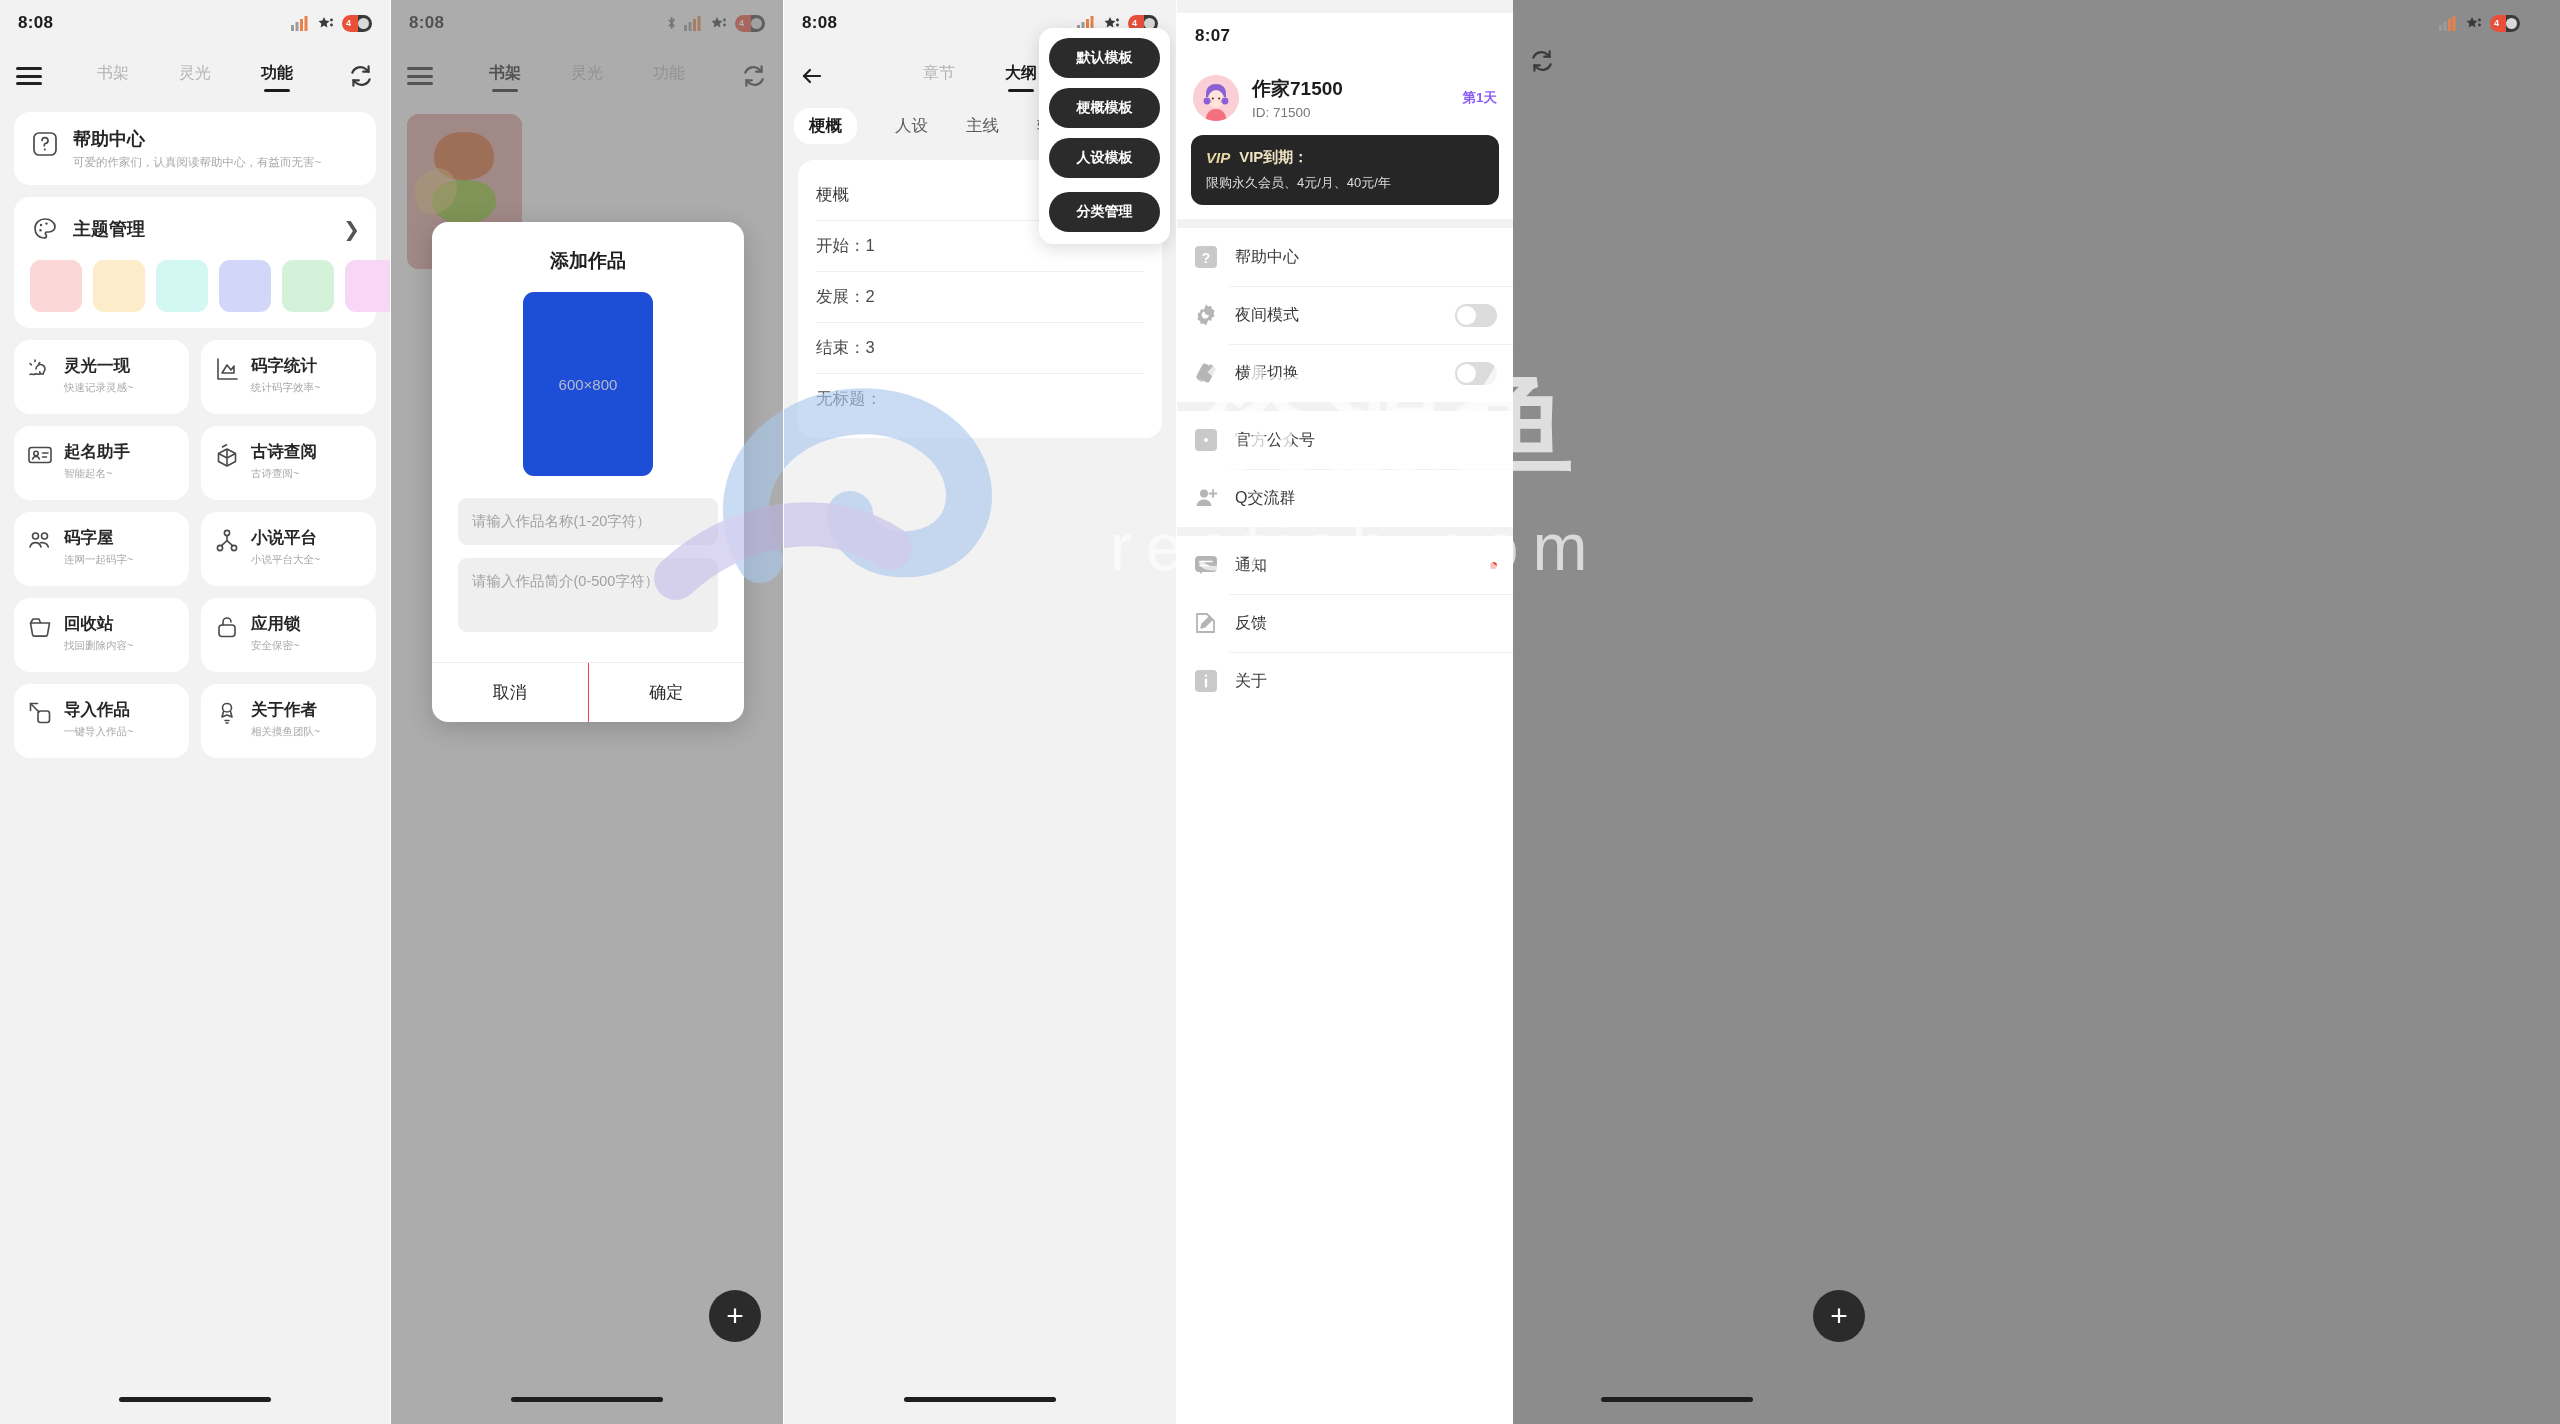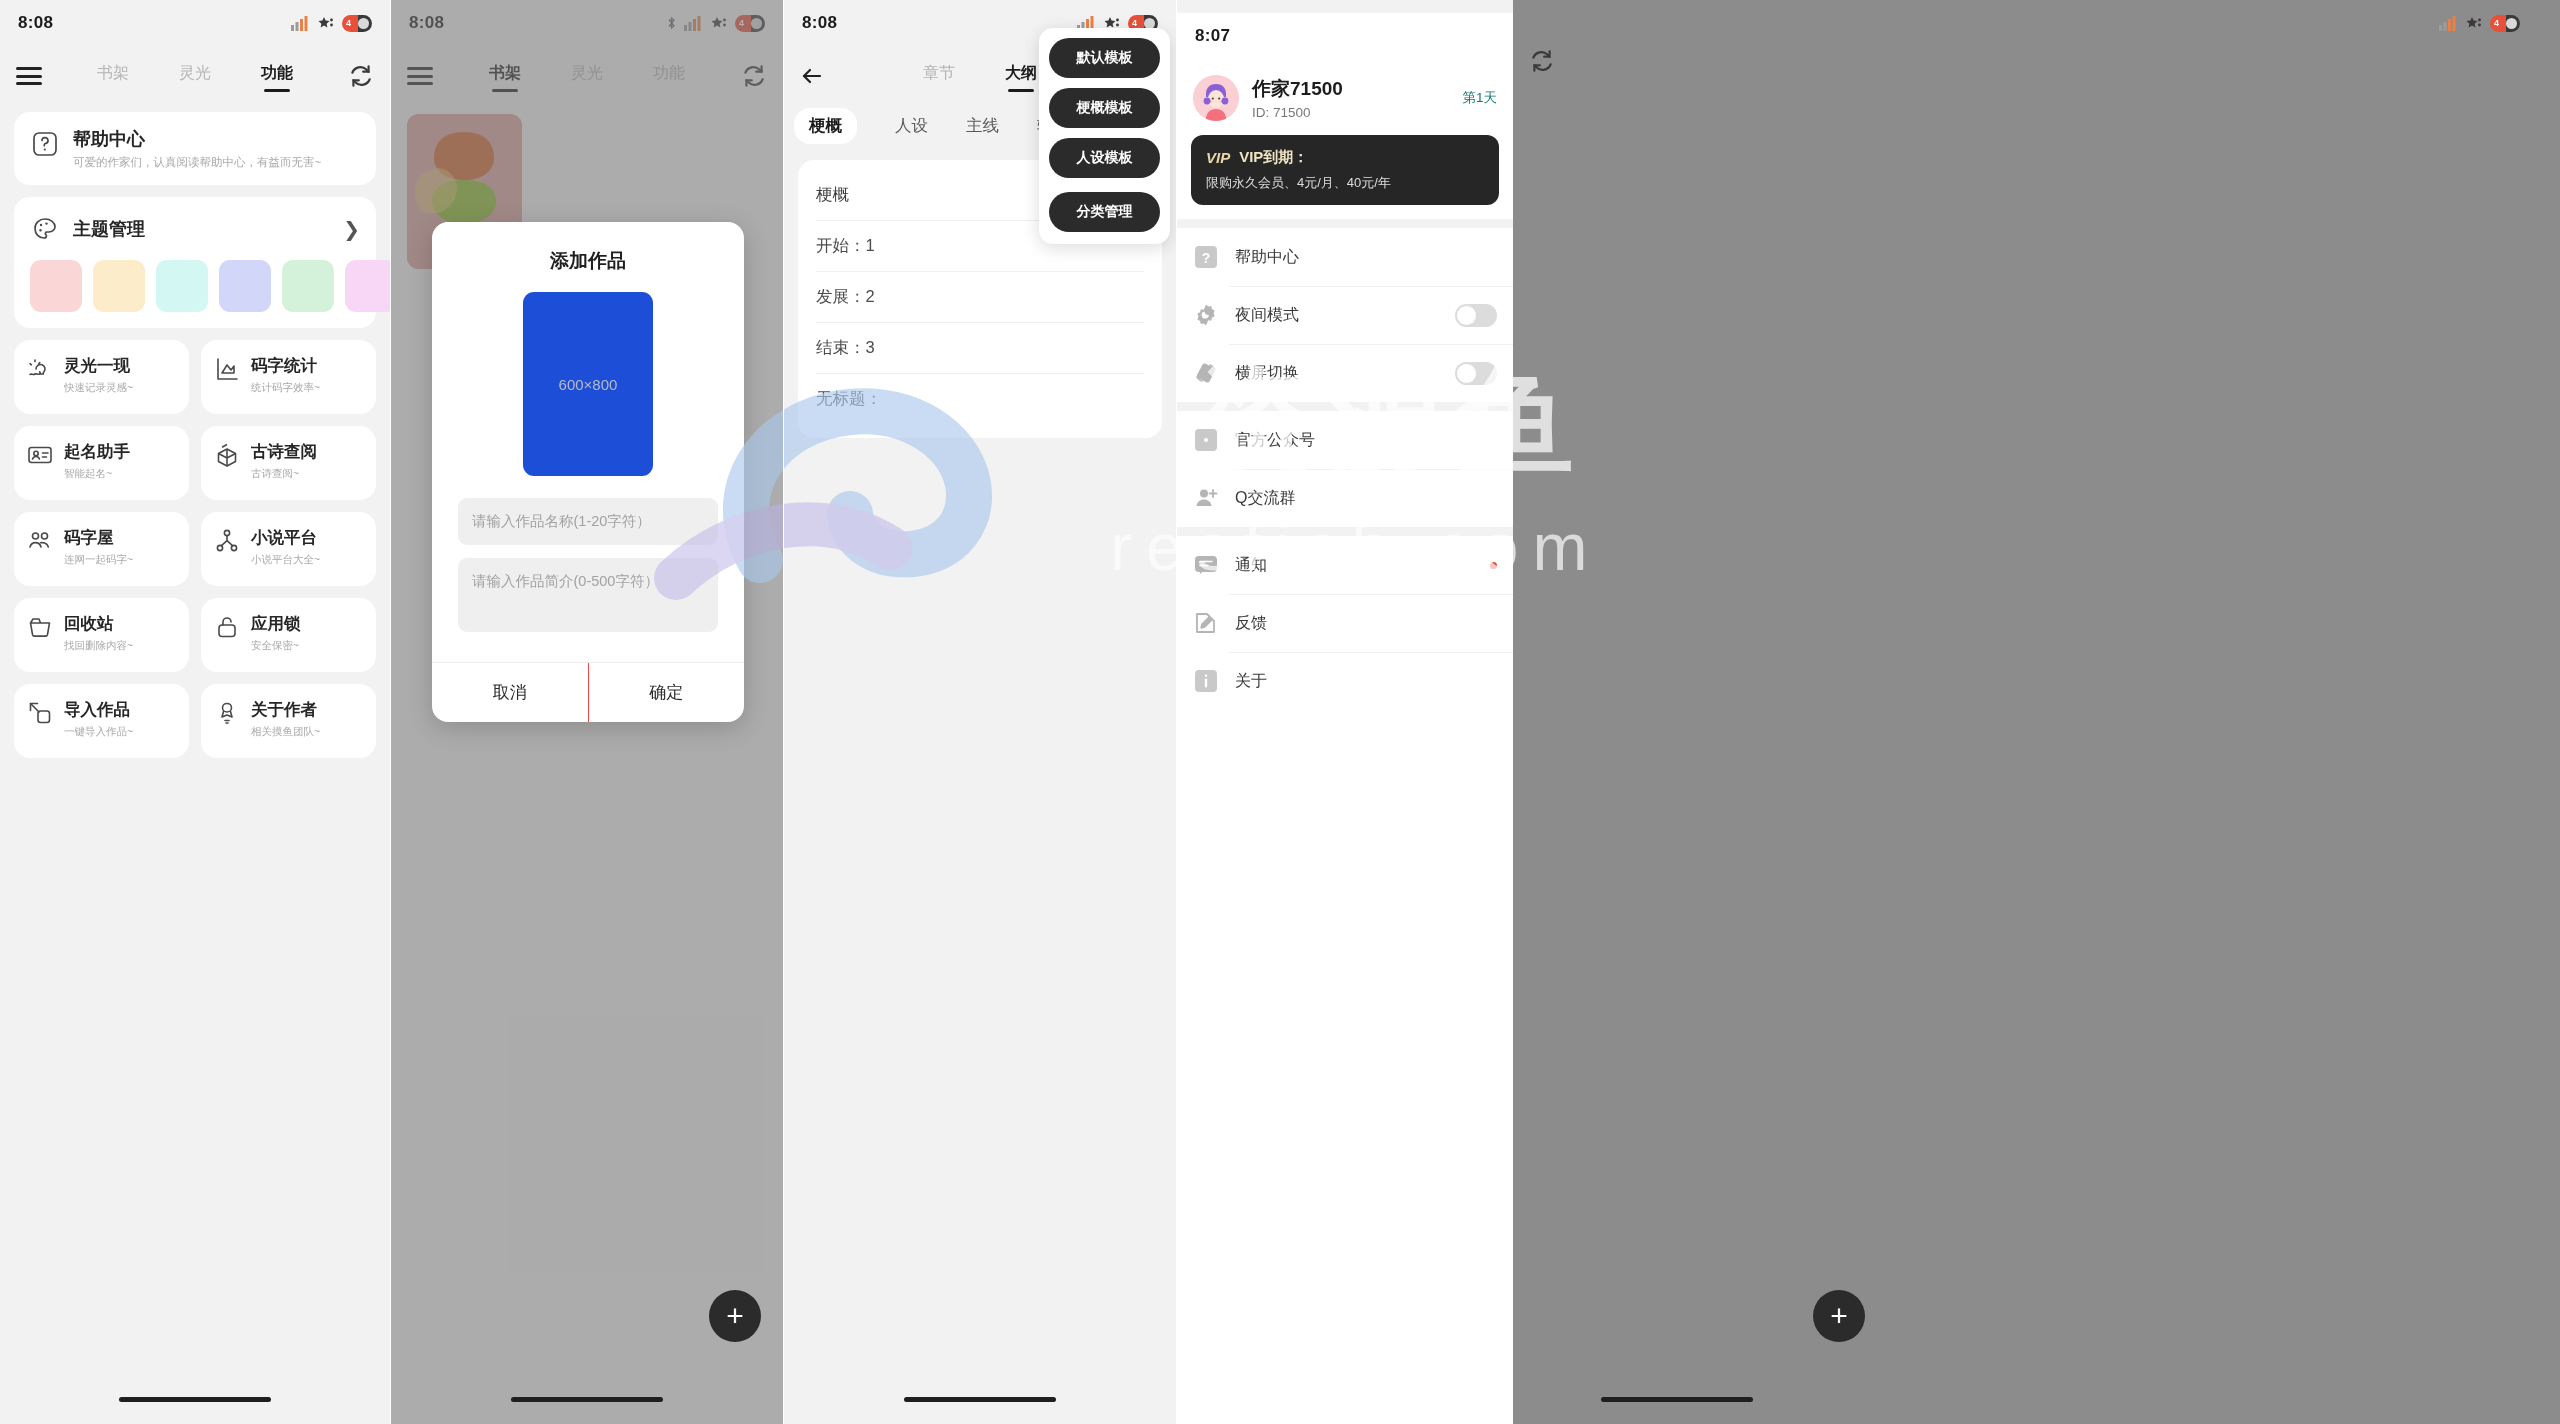--- a/index.html
+++ b/index.html
@@ -145,21 +145,21 @@
     z-index:20;
   }
   .drawer-dim {
     position:absolute; left:336px; top:0; width:1047px; height:1424px;
     background:#8c8c8c; z-index:10;
   }
   .profile { display:flex; align-items:center; padding:16px 16px 14px; gap:13px;}
   .avatar { width:46px; height:46px; border-radius:50%; overflow:hidden; background:#fbd1d4; flex:none; position:relative;}
   .pf-name { font-size:19px; font-weight:700; color:#1d1d1d;}
   .pf-id { font-size:13.5px; color:#777; margin-top:3px;}
-  .pf-day { margin-left:auto; font-size:13.5px; color:#0f766e;}
+  .pf-day { margin-left:auto; font-size:13.5px; color:#8b5cf6;font-weight:bold;}
 
   .vip {
     margin:0 14px; background:#262626; border-radius:12px; padding:13px 15px;
   }
   .vip-top { display:flex; align-items:center; gap:9px;}
   .vip-badge { font-size:15px; font-weight:800; color:#e8d7a6; font-style:italic;}
   .vip-t { font-size:15px; font-weight:700; color:#efe3c2;}
   .vip-sub { font-size:13px; color:#ddd; margin-top:7px;}
 
   .set-group { border-top:9px solid #f2f2f2; }

